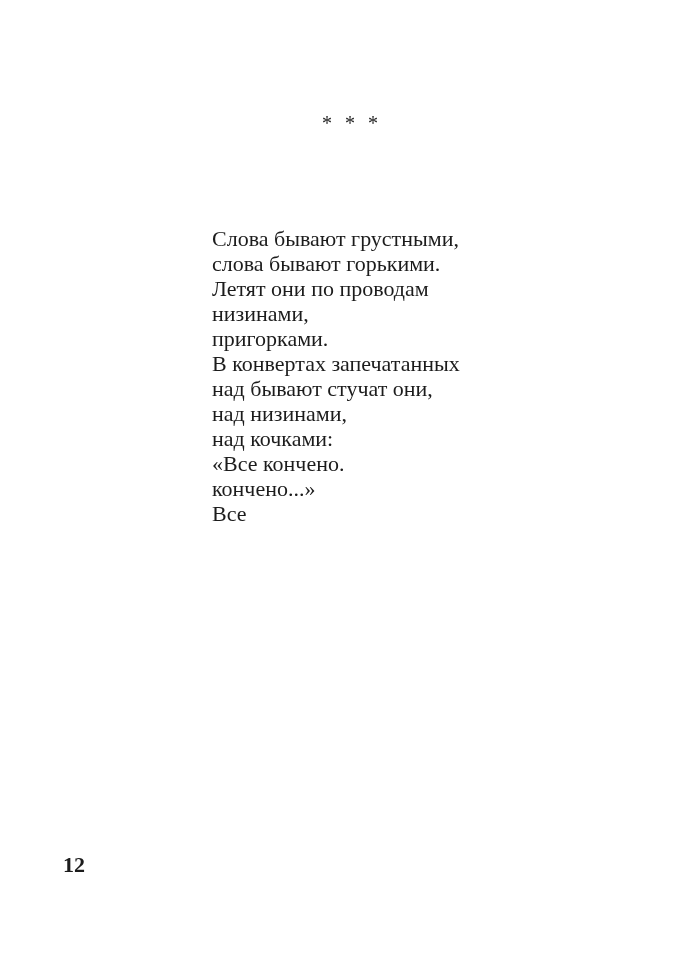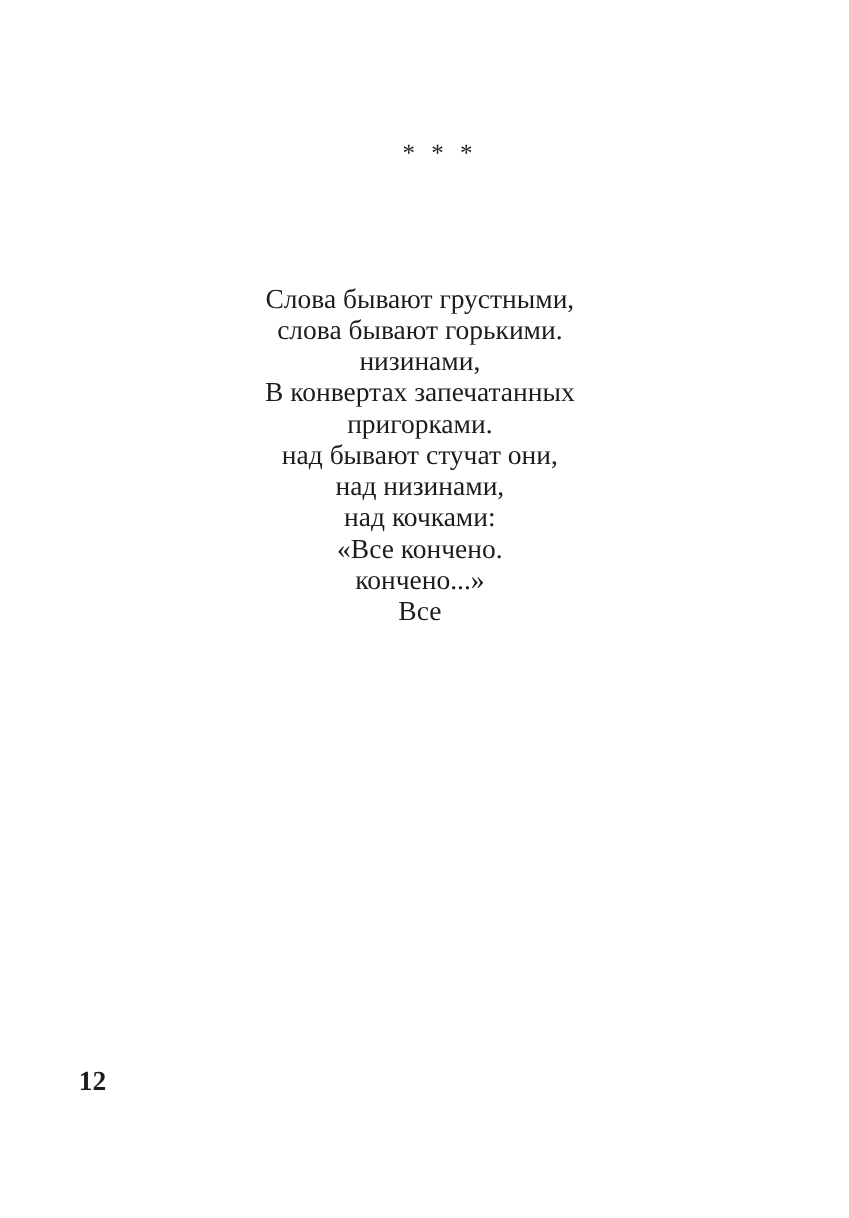--- a/index.html
+++ b/index.html
@@ -34,21 +34,20 @@
   .poem {
     position: absolute;
     left: 212px;
     top: 226px;
     font-size: 22px;
     line-height: 25px;
     color: #1c1c1c;
   }
   .poem-line {
     white-space: pre;
-    text-align: center;
   }
   .page-number {
     position: absolute;
     left: 63px;
     top: 852px;
     font-size: 22px;
     line-height: 25px;
     font-weight: 700;
     color: #1c1c1c;
   }
@@ -56,23 +55,24 @@
 </head>
 <body>
 
 <div class="page">
 
   <div class="section-marker">* * *</div>
 
   <div class="poem">
     <div class="poem-line">Слова бывают грустными,</div>
     <div class="poem-line">слова бывают горькими.</div>
+    <div class="poem-line">Летят они по проводам</div>
     <div class="poem-line">низинами,</div>
+    <div class="poem-line">пригорками.</div>
     <div class="poem-line">В конвертах запечатанных</div>
-    <div class="poem-line">пригорками.</div>
     <div class="poem-line">над бывают стучат они,</div>
     <div class="poem-line">над низинами,</div>
     <div class="poem-line">над кочками:</div>
     <div class="poem-line">«Все кончено.</div>
     <div class="poem-line">кончено...»</div>
     <div class="poem-line">Все</div>
   </div>
 
   <div class="page-number">12</div>
 

